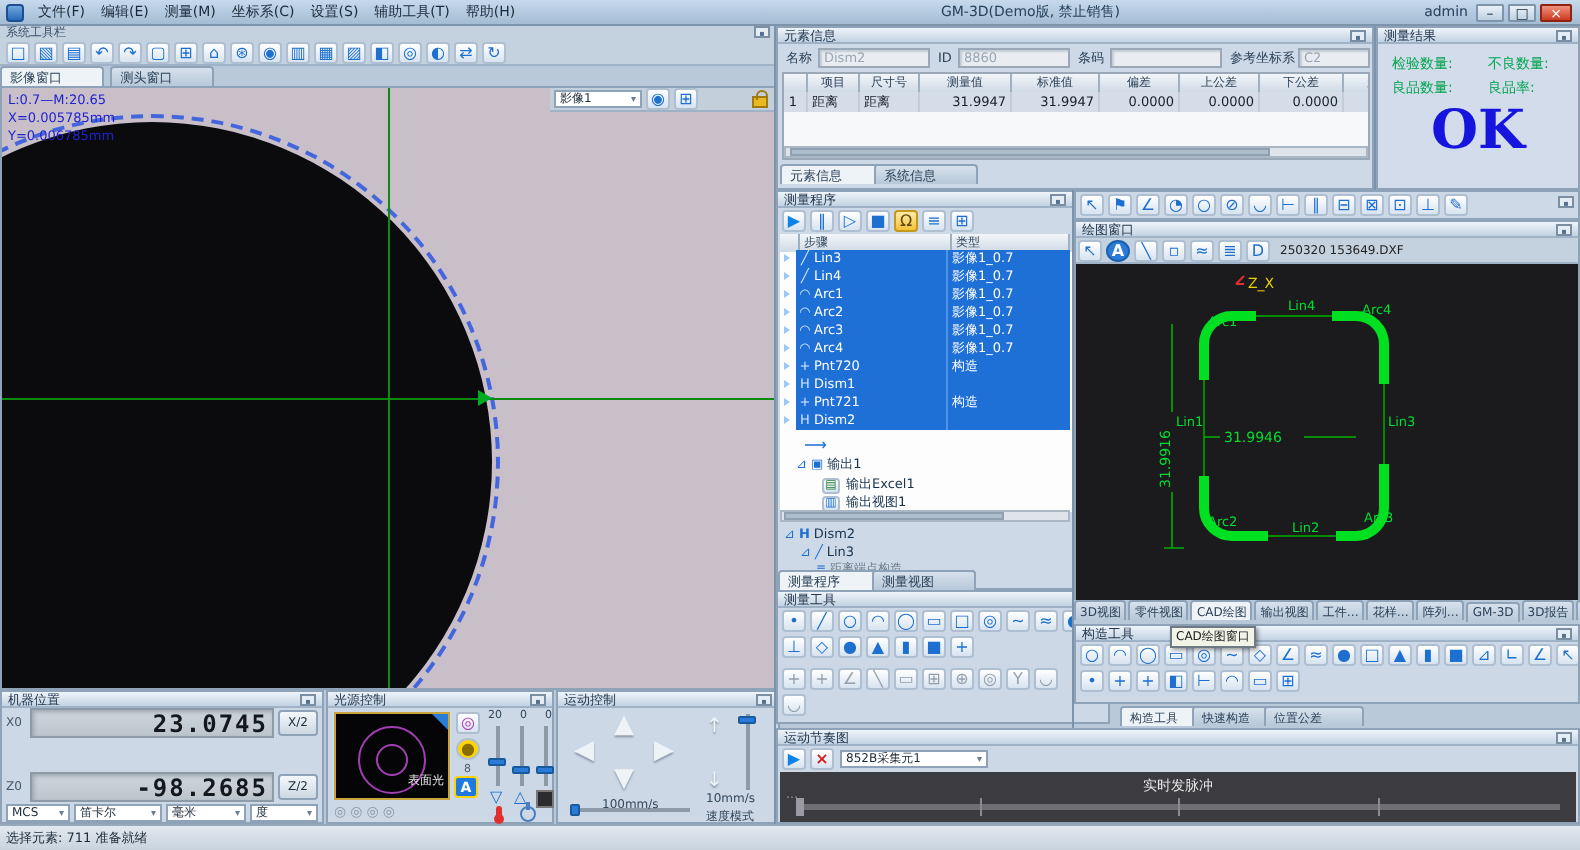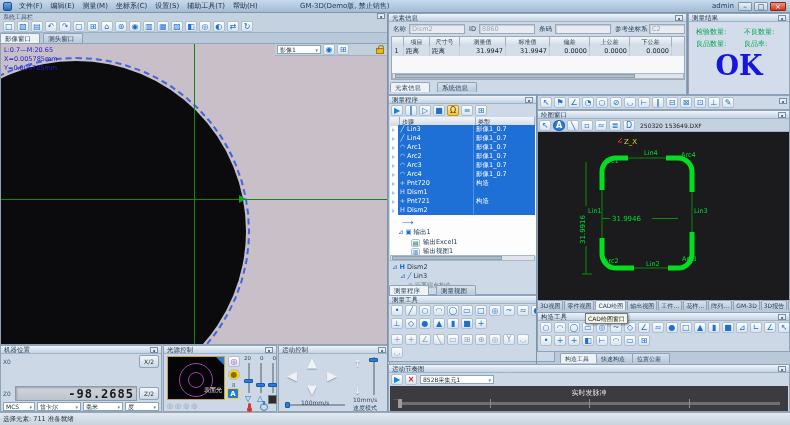--- a/index.html
+++ b/index.html
@@ -9,21 +9,21 @@
 .panel{position:absolute;background:#ccd8e5;border:1px solid #8fa3b8}
 .cap{position:absolute;left:0;right:0;top:0;height:8px;background:linear-gradient(#eef4fa,#c3d3e3);border-bottom:1px solid #9fb2c6;font-size:6.5px;line-height:8px;padding:0 3px;color:#23374d;display:flex;justify-content:space-between;align-items:center}
 .pin{width:8px;height:6px;border:1px solid #7a8ea4;background:#e4ecf4;font-size:4px;line-height:5px;color:#55708c;text-align:center}
 .chip{display:inline-flex;align-items:center;justify-content:center;min-width:12px;height:11px;margin:0 1px;font-size:8px;line-height:11px;color:#1d6fd0;background:linear-gradient(#ffffff,#d7e3f0);border:1px solid #aebfd2;border-radius:2px;overflow:hidden}
 .grey .chip,.chip.grey{color:#93a0ad}
 .chip-lock{background:linear-gradient(#ffeaa8,#f2c23a);border-color:#c3991c;color:#5a4300}
 .chip-circle-a{background:#2a7cd8;color:#fff;border-radius:50%;border-color:#1b5fae;font-weight:bold}
 .chip-close{color:#d42020;font-weight:bold}
 .chip-play{color:#0a84e8}
 .chip-excel{color:#1e7e34}
-.tab{display:inline-block;padding:1px 8px 0 4px;height:10px;border:1px solid #8fa3b8;border-bottom:none;background:linear-gradient(#d6e1ec,#b7c8d9);border-radius:2px 2px 0 0;font-size:6.5px;color:#2c4258;margin-right:1px}
+.tab{display:inline-block;padding:1px 20px 0 4px;height:10px;border:1px solid #8fa3b8;border-bottom:none;background:linear-gradient(#d6e1ec,#b7c8d9);border-radius:2px 2px 0 0;font-size:6.5px;color:#2c4258;margin-right:1px}
 .tab.on{background:#eef3f8}
 .fldl{font-size:6.5px;color:#2c4258;line-height:12px}
 .fld{position:absolute;height:10px;background:#e9edf1;border:1px solid #9aa8b8;box-shadow:inset 1px 1px 1px #c2ccd6;color:#9aa6b4;font-size:6.5px;line-height:9px;padding:0 2px;overflow:hidden}
 .hcell{display:inline-block;height:9px;line-height:9px;border-right:1px solid #9fb0c2;background:linear-gradient(#f2f6fa,#cfdae6);font-size:6px;text-align:center;color:#2c4258;overflow:hidden;vertical-align:top}
 .rcell{display:inline-block;height:10px;line-height:10px;border-right:1px solid #c2cdd9;font-size:6.5px;text-align:right;padding-right:2px;color:#15202c;overflow:hidden;vertical-align:top}
 .lcd{font-family:"DejaVu Sans Mono","Liberation Mono",monospace;font-weight:bold;font-size:12px;letter-spacing:1px;color:#14181d;text-align:right}
 .lcdbox{position:absolute;left:14px;width:122px;height:15px;background:linear-gradient(#cfd5db,#bdc5cd);border:1px solid #8d9aa8;box-shadow:inset 1px 1px 2px #9aa5b0;padding:0 2px}
 .axbtn{position:absolute;width:20px;height:13px;background:linear-gradient(#f4f8fb,#ccd7e2);border:1px solid #8fa3b8;font-size:6px;text-align:center;line-height:12px;border-radius:2px}
 .axlab{position:absolute;left:2px;font-size:6px;color:#44586c;line-height:15px}
 .sel{position:absolute;height:9px;background:#fff;border:1px solid #8fa3b8;font-size:6px;line-height:8px;display:flex;align-items:center;justify-content:space-between;padding:0 2px;color:#1c2b3a}
@@ -57,21 +57,21 @@
 
 <div class="abs" style="left:0;top:0;width:790px;height:13px;background:linear-gradient(#c7d9ec,#a3bcd4);border-bottom:1px solid #7e94ab;display:flex;align-items:center">
   <span style="width:9px;height:9px;margin:0 3px;background:linear-gradient(#6fa8e0,#2a6ab8);border:1px solid #1d4f8e;border-radius:2px"></span>
   <span class="menu" style="padding:0 4px">文件(F)</span>
   <span class="menu" style="padding:0 4px">编辑(E)</span>
   <span class="menu" style="padding:0 4px">测量(M)</span>
   <span class="menu" style="padding:0 4px">坐标系(C)</span>
   <span class="menu" style="padding:0 4px">设置(S)</span>
   <span class="menu" style="padding:0 4px">辅助工具(T)</span>
   <span class="menu" style="padding:0 4px">帮助(H)</span>
-  <span style="position:absolute;left:300px;width:260px;text-align:left;color:#27405c">GM-3D(Demo版, 禁止销售)</span>
+  <span style="position:absolute;left:300px;width:260px;text-align:right;color:#27405c">GM-3D(Demo版, 禁止销售)</span>
   <span style="position:absolute;right:56px;color:#27405c">admin</span>
   <span style="position:absolute;right:38px;width:14px;height:9px;text-align:center;line-height:8px;background:linear-gradient(#e9f1f9,#bdd0e2);border:1px solid #7e94ab;border-radius:1px">–</span>
   <span style="position:absolute;right:22px;width:14px;height:9px;text-align:center;line-height:8px;background:linear-gradient(#e9f1f9,#bdd0e2);border:1px solid #7e94ab;border-radius:1px">□</span>
   <span style="position:absolute;right:4px;width:16px;height:9px;text-align:center;line-height:8px;color:#fff;background:linear-gradient(#f0927e,#cc3a22);border:1px solid #8e2312;border-radius:1px">×</span>
 </div>
 
 <div class="abs" style="left:0;top:13px;width:388px;height:20px;background:#c4d2e0;border-bottom:1px solid #9fb2c6">
   <div style="display:flex;justify-content:space-between;padding:0 3px;height:8px;line-height:8px">
     <span style="font-size:6px;color:#3c5067">系统工具栏</span>
     <span class="pin">▪</span>
@@ -106,20 +106,21 @@
   </div>
 </div>
 
 <div class="panel" style="left:0;top:345px;width:162px;height:67px">
   <div class="cap">
       <span>机器位置</span>
       <span class="pin">▪</span>
     </div>
   <div class="abs" style="left:0;top:8px;width:160px;height:16px">
     <span class="axlab">X0</span>
+    <span class="lcdbox lcd">23.0745</span>
     <span class="axbtn" style="right:2px;top:1px">X/2</span>
   </div>
   <div class="abs" style="left:0;top:40px;width:160px;height:16px">
     <span class="axlab">Z0</span>
     <span class="lcdbox lcd">-98.2685</span>
     <span class="axbtn" style="right:2px;top:1px">Z/2</span>
   </div>
   <span class="sel" style="left:2px;top:56px;width:32px">
       <span>MCS</span>
       <span class="cv">▾</span>

